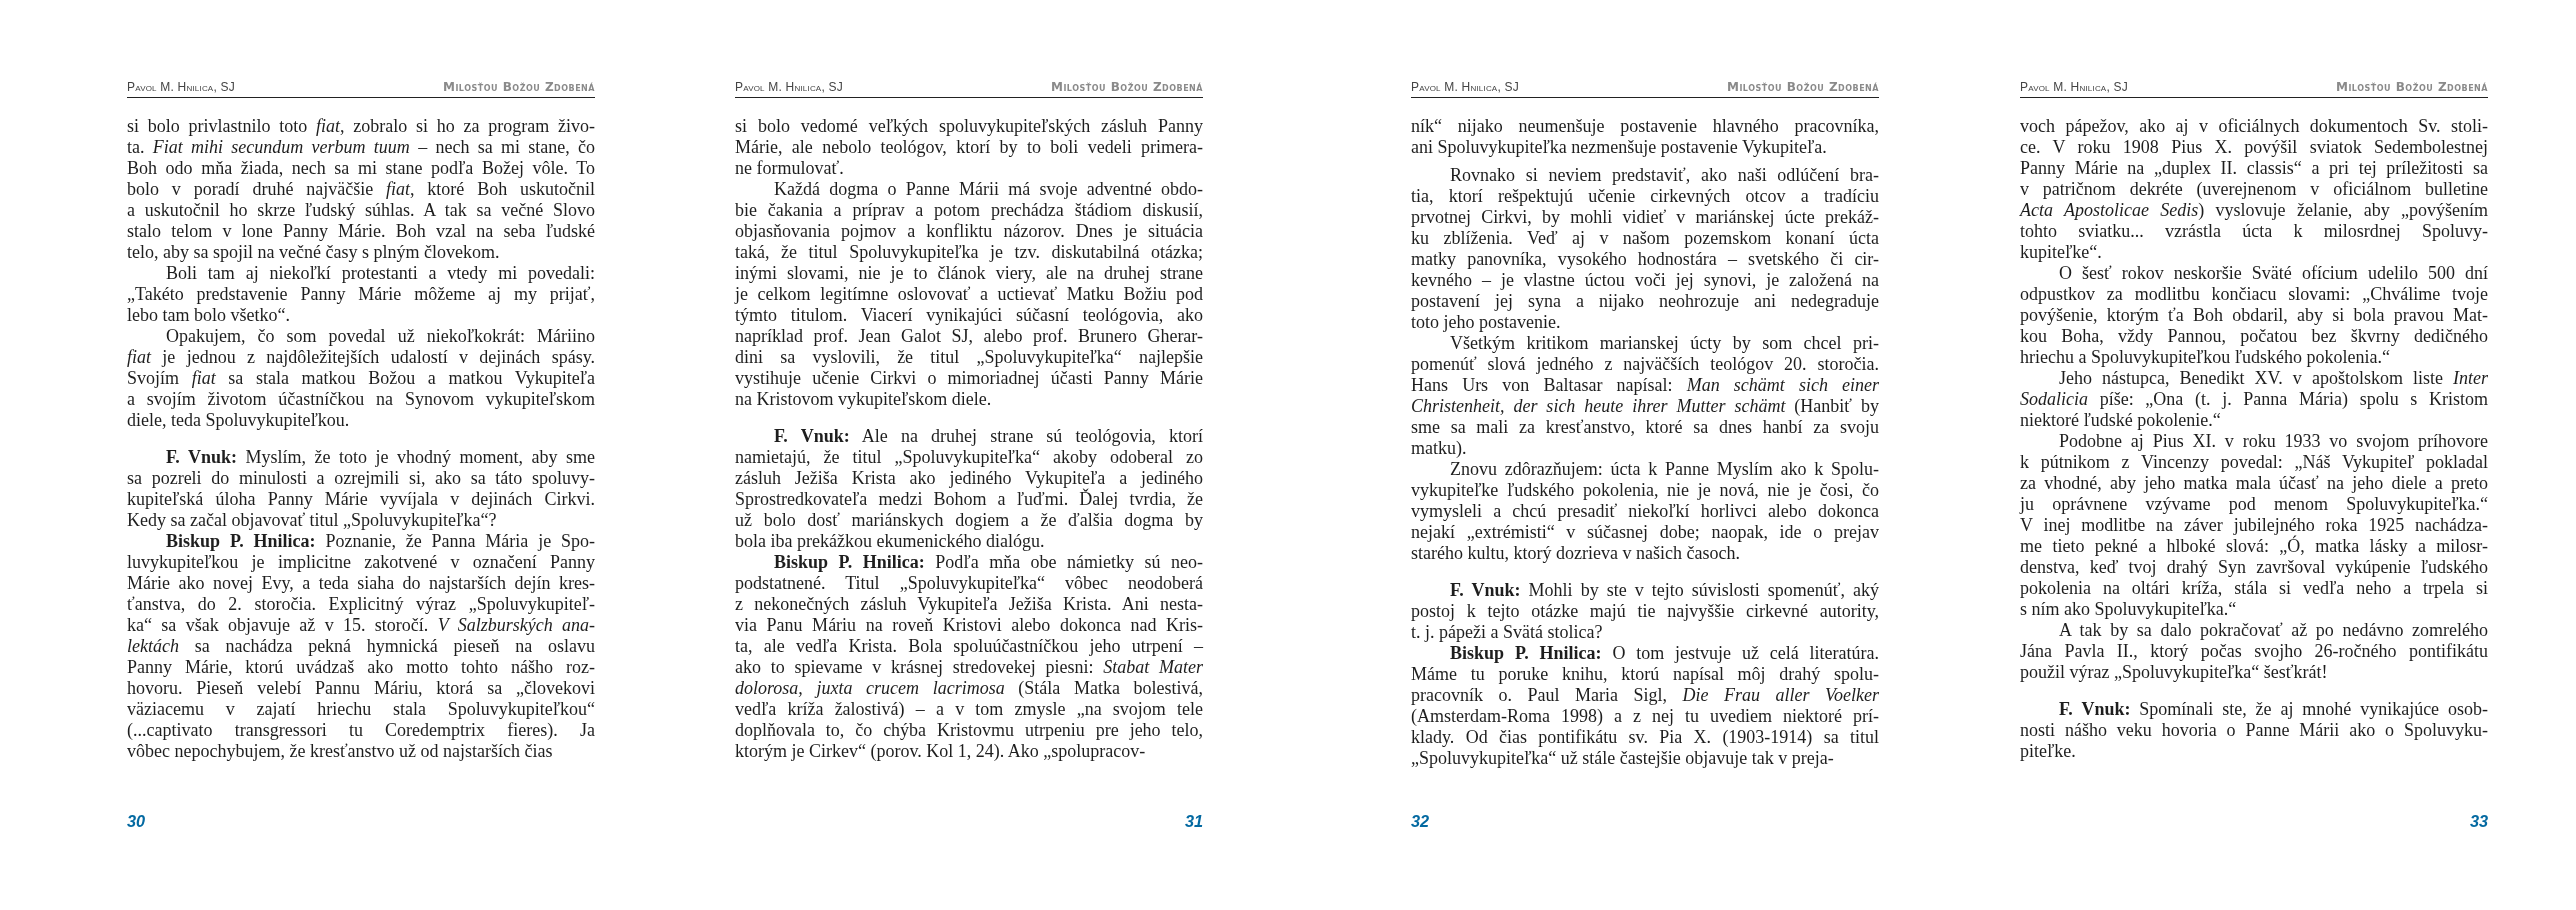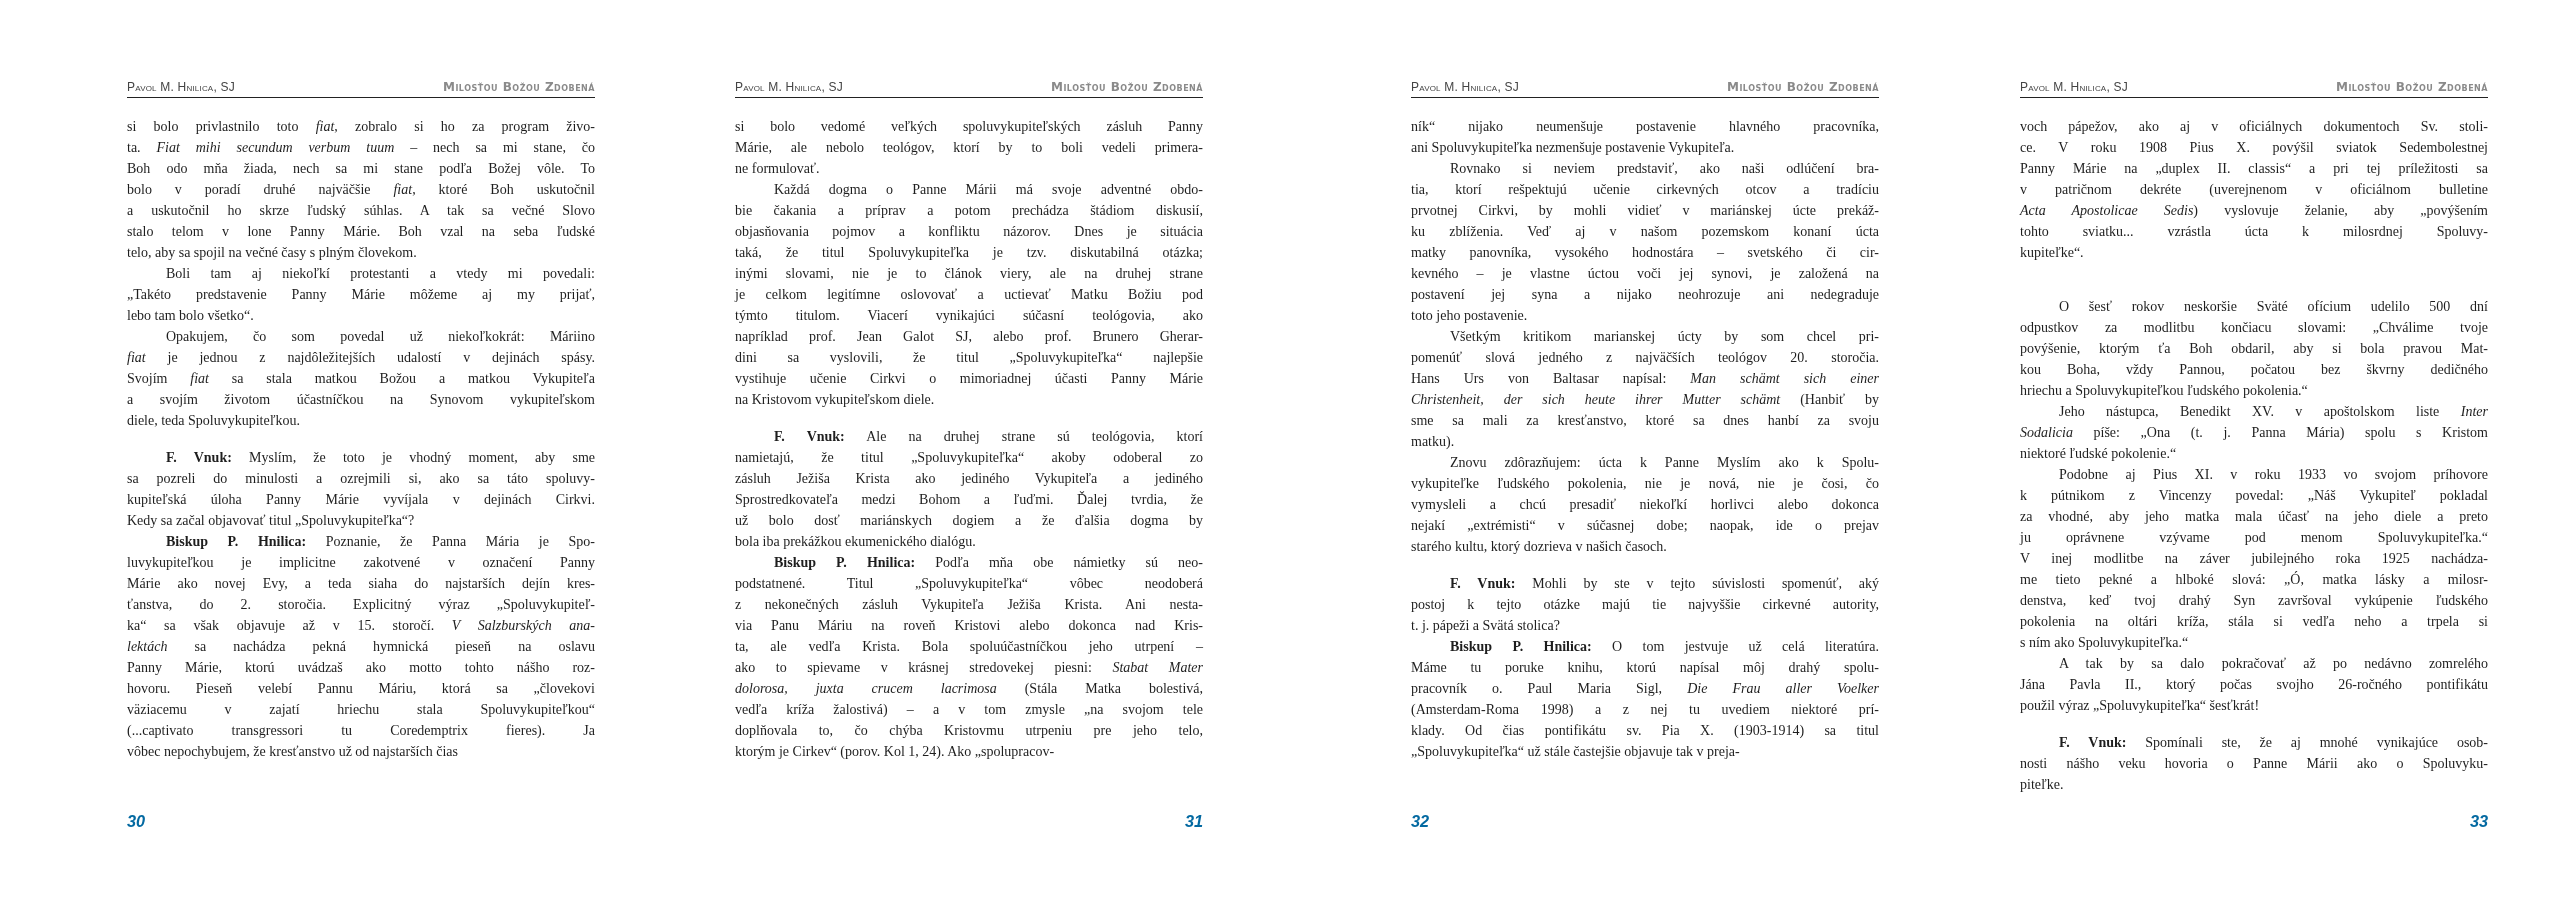--- a/index.html
+++ b/index.html
@@ -1,21 +1,21 @@
 <!DOCTYPE html>
 <html style="font-size:13.7px"><head>
 <meta charset="utf-8">
 <style>
   html, body { margin:0; padding:0; background:#ffffff; }
   body { width:2576px; height:910px; position:relative; overflow:hidden; }
   .page { position:absolute; top:13px; height:910px; }
   .hdr { position:absolute; top:67px; left:0; width:100%; height:17px; border-bottom:1.3px solid #222; }
   .hdr .author { position:absolute; left:0; bottom:3.4px; font-family:"Liberation Sans", sans-serif; font-size:12px; color:#444; font-variant:small-caps; letter-spacing:0.2px; }
   .hdr .title { position:absolute; right:0; bottom:3.4px; font-family:"DejaVu Sans", sans-serif; font-size:12px; font-weight:bold; color:#8a8a8a; font-variant:small-caps; letter-spacing:0.5px; }
-  .body { position:absolute; top:103px; left:0; width:100%; font-family:"Liberation Serif", serif; font-size:14px; line-height:21px; color:#1e1e1e; text-align:justify; }
+  .body { position:absolute; top:103px; left:0; width:100%; font-family:"Liberation Serif", serif; font-size:18px; line-height:21px; color:#1e1e1e; text-align:justify; }
   .body p { margin:0; text-indent:0; }
   .body p.gap { margin-top:16px; }
   .body b { font-weight:bold; }
   .body i { font-style:italic; }
   .pnum { position:absolute; top:799px; font-family:"Liberation Sans", sans-serif; font-size:16.3px; font-weight:bold; font-style:italic; color:#0369a1; }
   .line { display:block; text-align:justify; text-align-last:justify; white-space:nowrap; }
   .line.last { text-align-last:left; }
 </style>
 </head>
 <body>
@@ -124,21 +124,21 @@
     <div class="hdr">
       <span class="author">Pavol M. Hnilica, SJ</span>
       <span class="title">Milosťou Božou Zdobená</span>
     </div>
     <div class="body">
         <p>
           <span class="line">ník“ nijako neumenšuje postavenie hlavného pracovníka,</span>
           <span class="line last">ani Spoluvykupiteľka nezmenšuje postavenie Vykupiteľa.</span>
         </p>
         <p>
-          <span class="line" style="padding-left: 39px;">Rovnako si neviem predstaviť, ako naši odlúčení bra-</span>
+          <span class="line" style="padding-left: 39px; margin-top: 7px;">Rovnako si neviem predstaviť, ako naši odlúčení bra-</span>
           <span class="line">tia, ktorí rešpektujú učenie cirkevných otcov a tradíciu</span>
           <span class="line">prvotnej Cirkvi, by mohli vidieť v mariánskej úcte prekáž-</span>
           <span class="line">ku zblíženia. Veď aj v našom pozemskom konaní úcta</span>
           <span class="line">matky panovníka, vysokého hodnostára – svetského či cir-</span>
           <span class="line">kevného – je vlastne úctou voči jej synovi, je založená na</span>
           <span class="line">postavení jej syna a nijako neohrozuje ani nedegraduje</span>
           <span class="line last">toto jeho postavenie.</span>
         </p>
         <p>
           <span class="line" style="padding-left: 39px;">Všetkým kritikom marianskej úcty by som chcel pri-</span>
@@ -181,21 +181,21 @@
         <p>
           <span class="line">voch pápežov, ako aj v oficiálnych dokumentoch Sv. stoli-</span>
           <span class="line">ce. V roku 1908 Pius X. povýšil sviatok Sedembolestnej</span>
           <span class="line">Panny Márie na „duplex II. classis“ a pri tej príležitosti sa</span>
           <span class="line">v patričnom dekréte (uverejnenom v oficiálnom bulletine</span>
           <span class="line"><i>Acta Apostolicae Sedis</i>) vyslovuje želanie, aby „povýšením</span>
           <span class="line">tohto sviatku... vzrástla úcta k milosrdnej Spoluvy-</span>
           <span class="line last">kupiteľke“.</span>
         </p>
         <p>
-          <span class="line" style="padding-left: 39px; margin-top: 33px;">O šesť rokov neskoršie Sväté ofícium udelilo 500 dní</span>
+          <span class="line" style="padding-left: 39px;">O šesť rokov neskoršie Sväté ofícium udelilo 500 dní</span>
           <span class="line">odpustkov za modlitbu končiacu slovami: „Chválime tvoje</span>
           <span class="line">povýšenie, ktorým ťa Boh obdaril, aby si bola pravou Mat-</span>
           <span class="line">kou Boha, vždy Pannou, počatou bez škvrny dedičného</span>
           <span class="line last">hriechu a Spoluvykupiteľkou ľudského pokolenia.“</span>
         </p>
         <p>
           <span class="line" style="padding-left: 39px;">Jeho nástupca, Benedikt XV. v apoštolskom liste <i>Inter</i></span>
           <span class="line"><i>Sodalicia</i> píše: „Ona (t. j. Panna Mária) spolu s Kristom</span>
           <span class="line last">niektoré ľudské pokolenie.“</span>
         </p>

